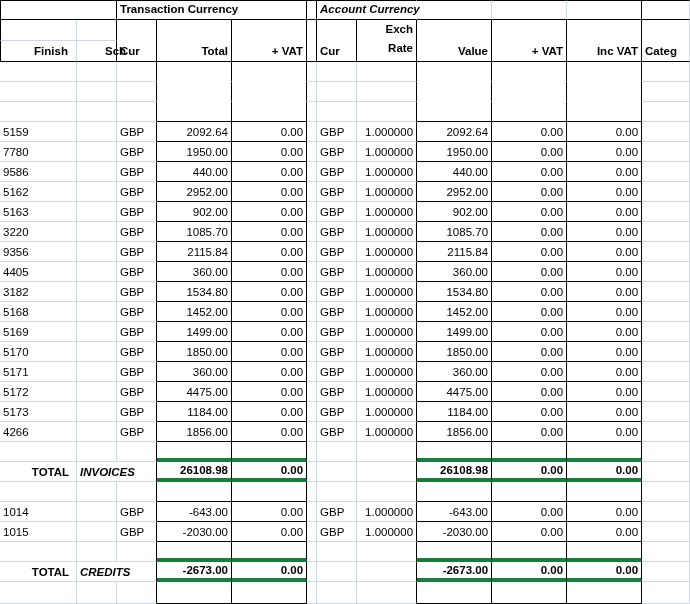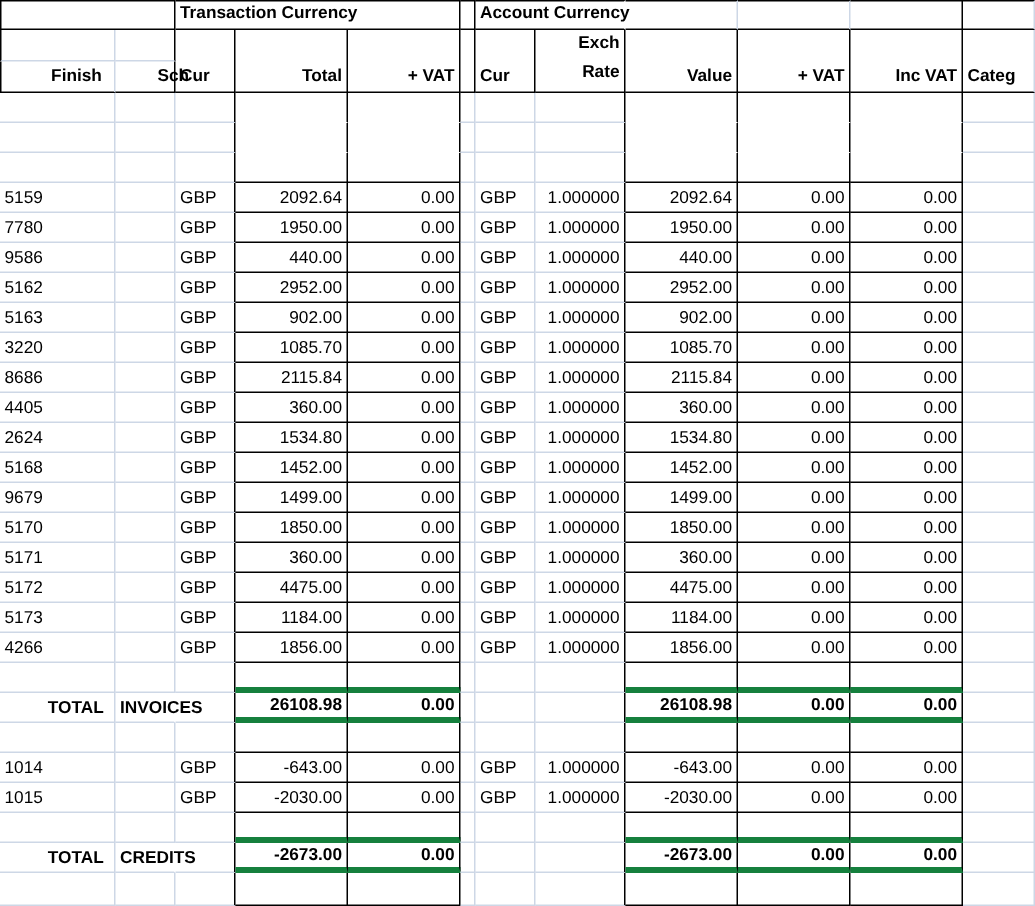--- a/index.html
+++ b/index.html
@@ -23,21 +23,21 @@
   .hrow td { vertical-align: bottom; padding-bottom: 3px; }
   .num { text-align: right; }
   .tl  { text-align: left; }
   .tc  { text-align: center; padding-left: 28px; }
   .bold { font-weight: bold; }
   .pre { white-space: pre-line; line-height: 19px; }
   .br-k { border-right: 1px solid #000; }
   .bb-k { border-bottom: 1px solid #000; }
   .bb-t { border-bottom: 4px solid #15803d; }
   .bb-n { border-bottom-color: transparent; }
-  .br-n { border-right-color: transparent; }
+  .br-n { border-right-color: transparent; font-style: italic; }
   .bl-k { border-left: 1px solid #000; }
   .bt-k { border-top: 1px solid #000; }
 </style>
 </head>
 <body>
 
 <div id="sheet">
   <table>
     <colgroup>
       <col style="width:77px">
@@ -207,21 +207,21 @@
           <td class="num br-k bb-k">0.00</td>
           <td class=""></td>
           <td class="tl">GBP</td>
           <td class="num br-k">1.000000</td>
           <td class="num br-k bb-k">1085.70</td>
           <td class="num br-k bb-k">0.00</td>
           <td class="num br-k bb-k">0.00</td>
           <td class="tl"></td>
         </tr>
         <tr>
-          <td class="tl">8686</td>
+          <td class="tl">9356</td>
           <td class="tl"></td>
           <td class="tl br-k">GBP</td>
           <td class="num br-k bb-k">2115.84</td>
           <td class="num br-k bb-k">0.00</td>
           <td class=""></td>
           <td class="tl">GBP</td>
           <td class="num br-k">1.000000</td>
           <td class="num br-k bb-k">2115.84</td>
           <td class="num br-k bb-k">0.00</td>
           <td class="num br-k bb-k">0.00</td>
@@ -235,21 +235,21 @@
           <td class="num br-k bb-k">0.00</td>
           <td class=""></td>
           <td class="tl">GBP</td>
           <td class="num br-k">1.000000</td>
           <td class="num br-k bb-k">360.00</td>
           <td class="num br-k bb-k">0.00</td>
           <td class="num br-k bb-k">0.00</td>
           <td class="tl"></td>
         </tr>
         <tr>
-          <td class="tl">2624</td>
+          <td class="tl">3182</td>
           <td class="tl"></td>
           <td class="tl br-k">GBP</td>
           <td class="num br-k bb-k">1534.80</td>
           <td class="num br-k bb-k">0.00</td>
           <td class=""></td>
           <td class="tl">GBP</td>
           <td class="num br-k">1.000000</td>
           <td class="num br-k bb-k">1534.80</td>
           <td class="num br-k bb-k">0.00</td>
           <td class="num br-k bb-k">0.00</td>
@@ -263,21 +263,21 @@
           <td class="num br-k bb-k">0.00</td>
           <td class=""></td>
           <td class="tl">GBP</td>
           <td class="num br-k">1.000000</td>
           <td class="num br-k bb-k">1452.00</td>
           <td class="num br-k bb-k">0.00</td>
           <td class="num br-k bb-k">0.00</td>
           <td class="tl"></td>
         </tr>
         <tr>
-          <td class="tl">9679</td>
+          <td class="tl">5169</td>
           <td class="tl"></td>
           <td class="tl br-k">GBP</td>
           <td class="num br-k bb-k">1499.00</td>
           <td class="num br-k bb-k">0.00</td>
           <td class=""></td>
           <td class="tl">GBP</td>
           <td class="num br-k">1.000000</td>
           <td class="num br-k bb-k">1499.00</td>
           <td class="num br-k bb-k">0.00</td>
           <td class="num br-k bb-k">0.00</td>

